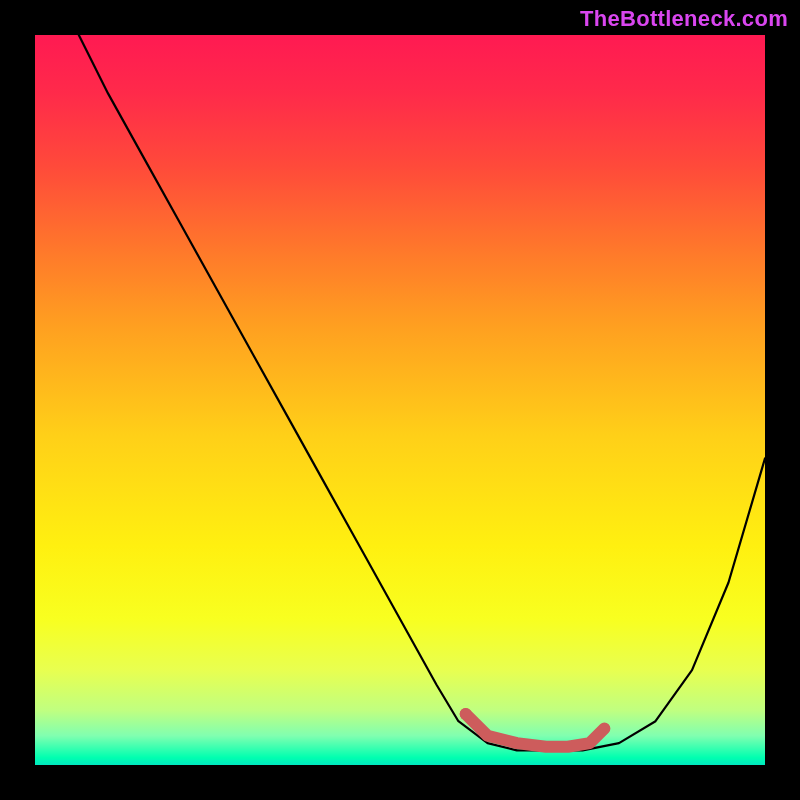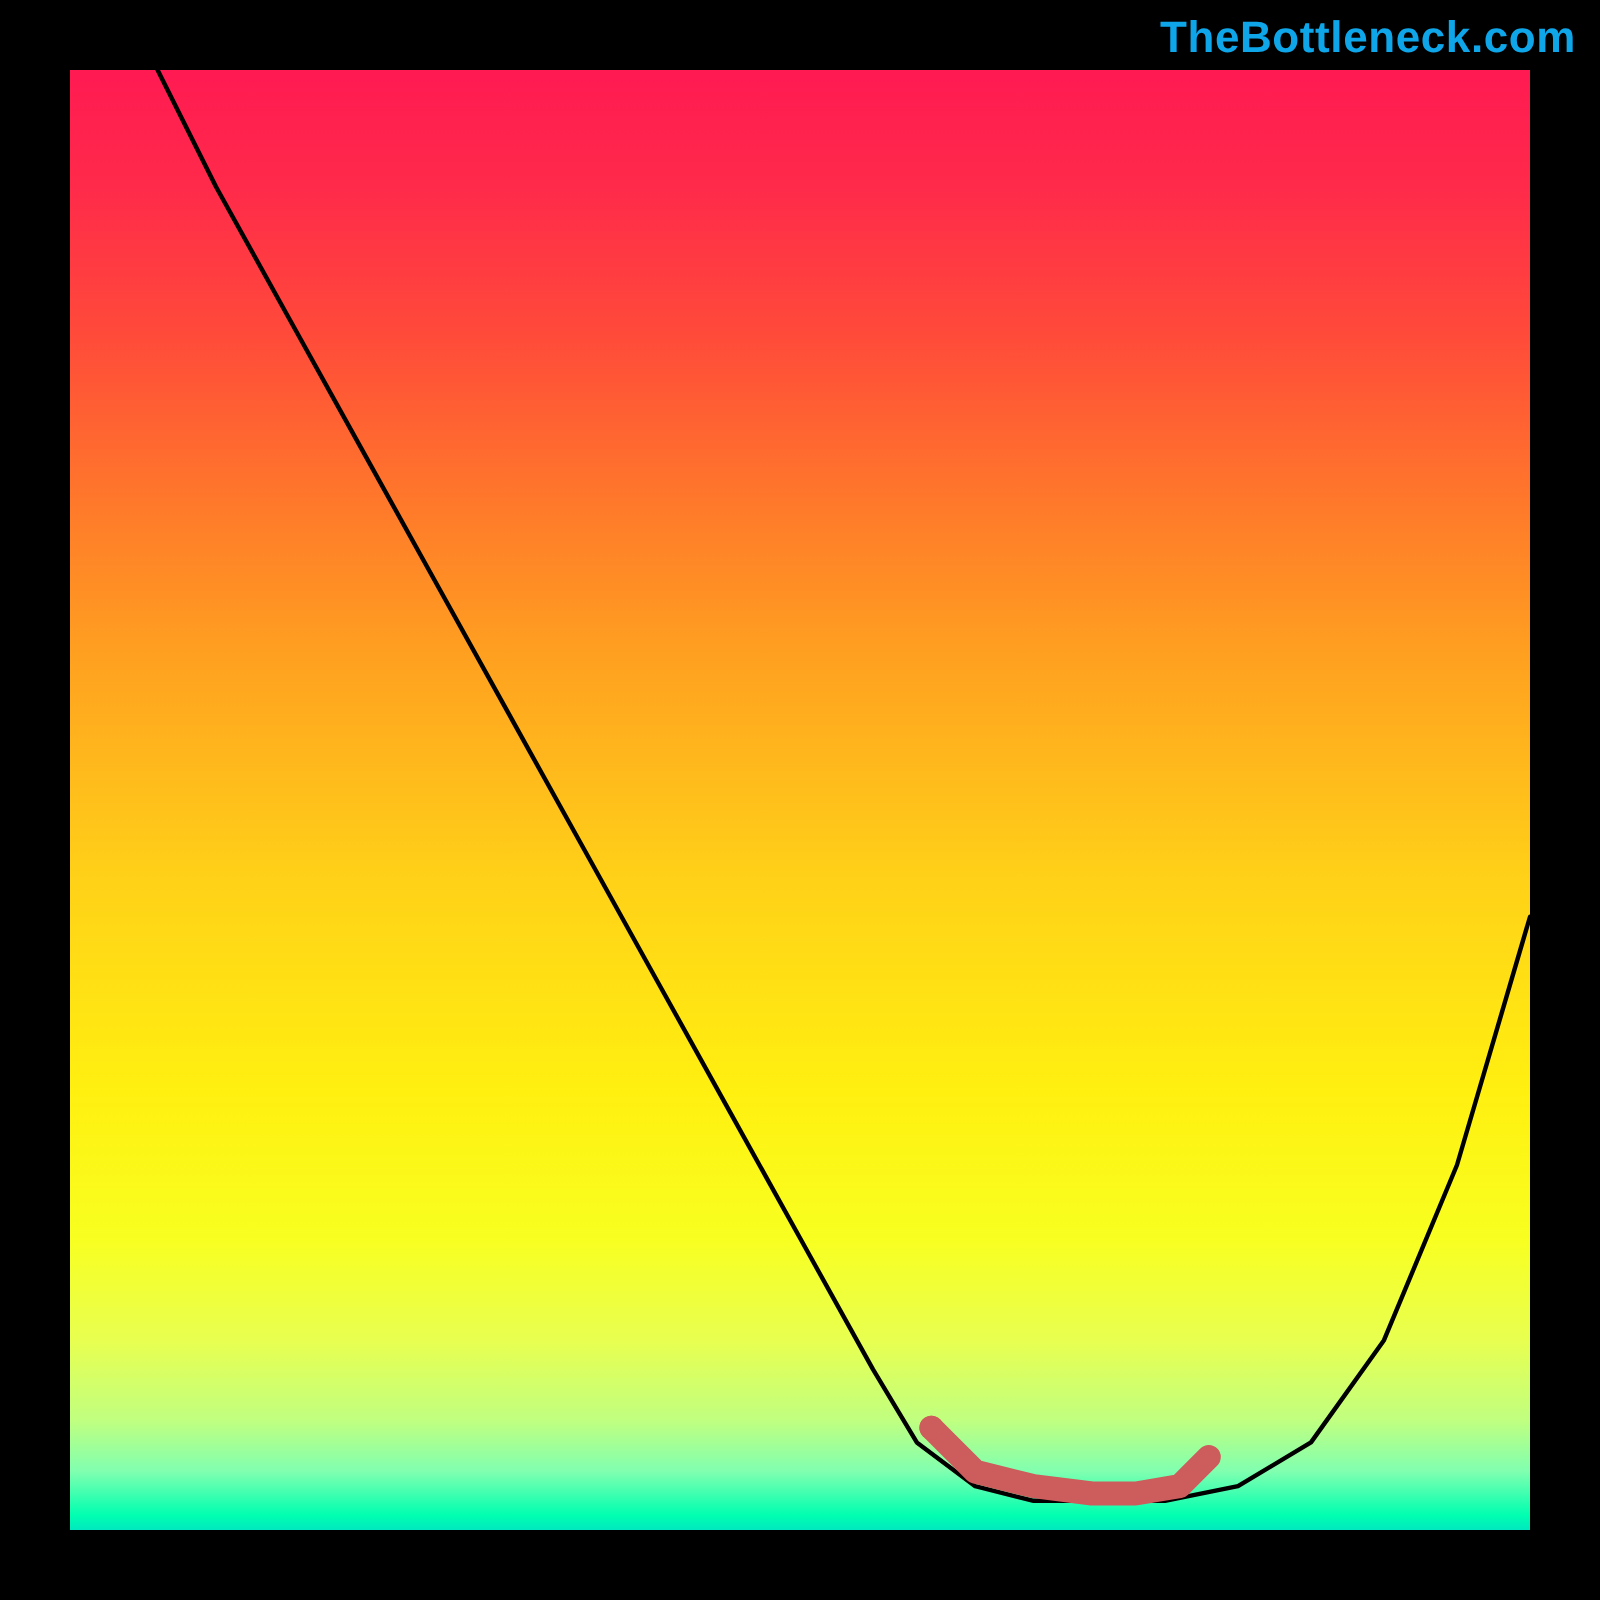--- a/index.html
+++ b/index.html
@@ -33,21 +33,21 @@
     );
     overflow: hidden;
   }
   .watermark {
     position: absolute;
     top: 6px;
     right: 12px;
     font-family: Arial, Helvetica, sans-serif;
     font-size: 22px;
     font-weight: bold;
-    color: #0ea5e9;
+    color: #d946ef;
     letter-spacing: 0.3px;
   }
   svg.curve {
     position: absolute;
     left: 0; top: 0;
     width: 730px; height: 730px;
     overflow: visible;
   }
   .black-stroke {
     fill: none;

